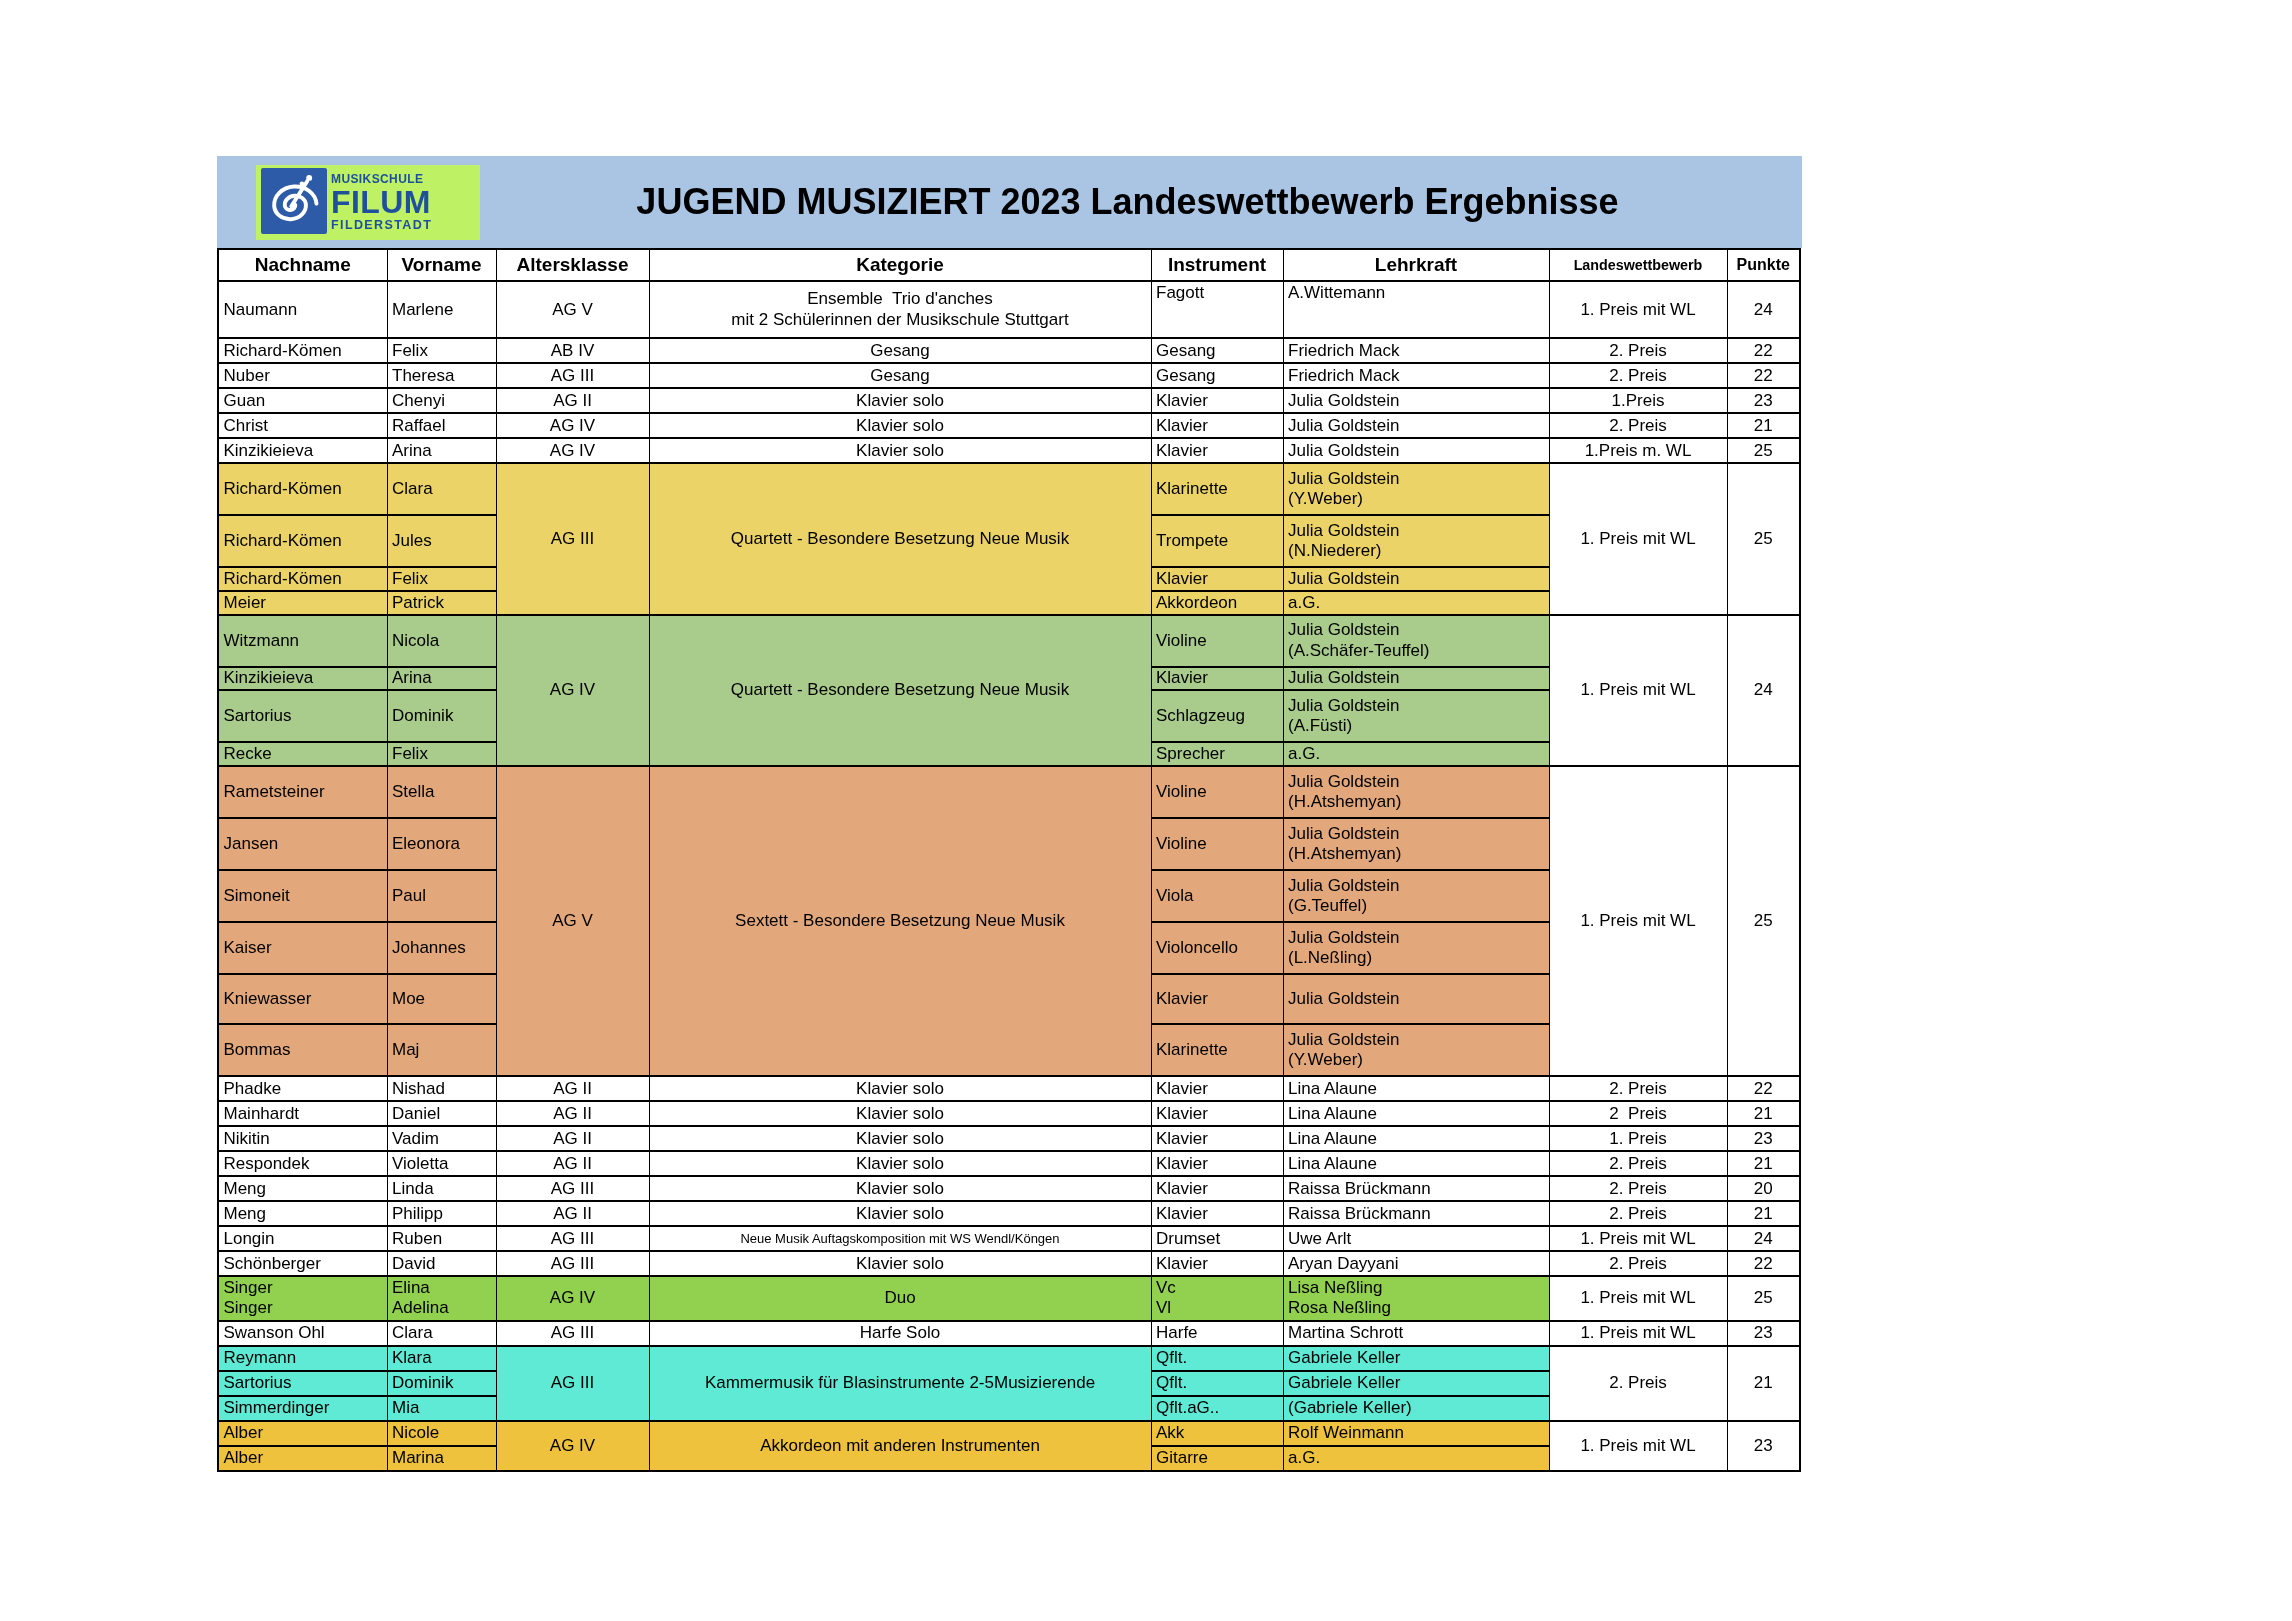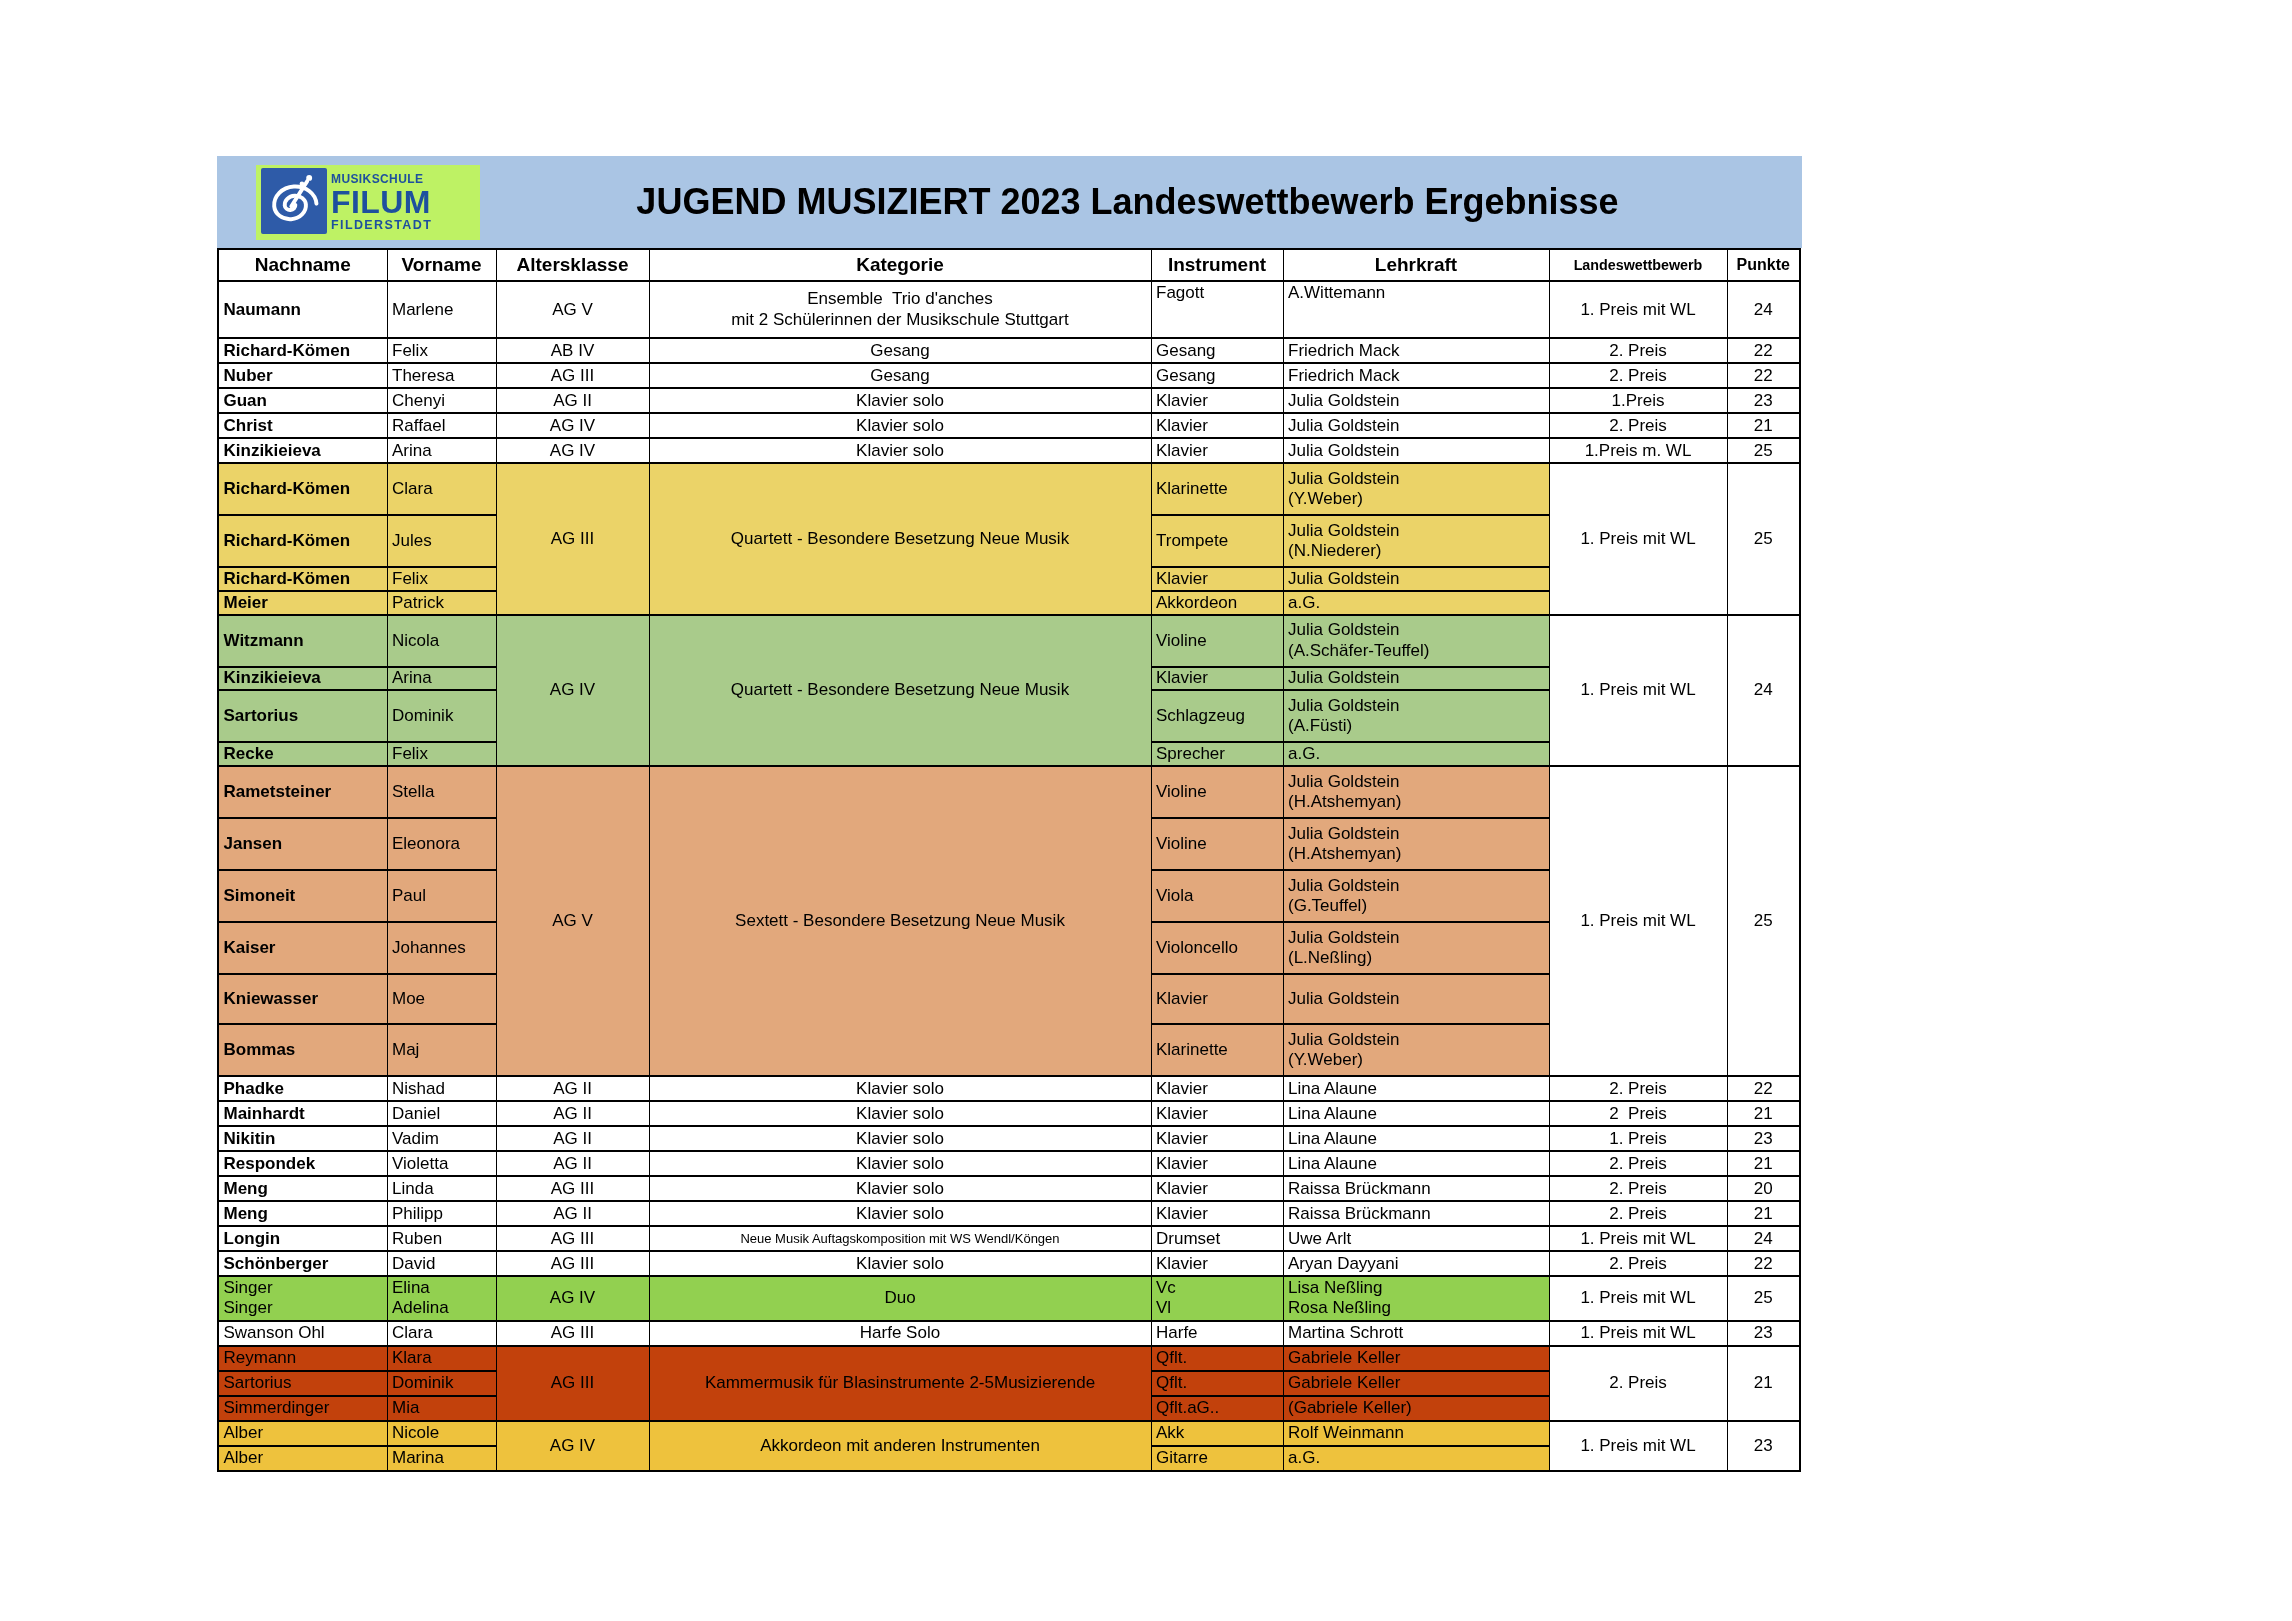--- a/index.html
+++ b/index.html
@@ -16,27 +16,27 @@
   .lg3{font-size:12.5px;font-weight:bold;letter-spacing:1.4px;}
   .title{flex:1;text-align:center;font-size:36px;font-weight:bold;padding-right:27px;}
 
   
   table{border-collapse:collapse;table-layout:fixed;width:1583px;font-size:17px;border:2.7px solid #000;}
   th,td{border:1.8px solid #000;border-top-width:2.7px;border-bottom-width:2.7px;padding:0.9px 4.5px;vertical-align:middle;overflow:hidden;white-space:pre-wrap;}
   th{font-size:19px;padding:1.8px 1.8px;}
   th.hsm{font-size:14.3px;margin-top:42px;}
   th.hpk{font-size:16px;}
   .c{text-align:center;}
-  .b{font-weight:bold;}
+  .b{font-weight:normal;}
   .two{line-height:1.2;}
   .sm{font-size:13px;}
   .bg-y{background:#ebd368;}
   .bg-g{background:#a9cb8b;}
   .bg-o{background:#e2a87c;}
-  .bg-t{background:#c2410c;}
+  .bg-t{background:#5eead4;}
   .bg-d{background:#92d050;}
   .bg-a{background:#eec23d;}
 </style>
 </head>
 <body>
 
 <div id="page">
  <div id="content">
 
   <div class="band">

